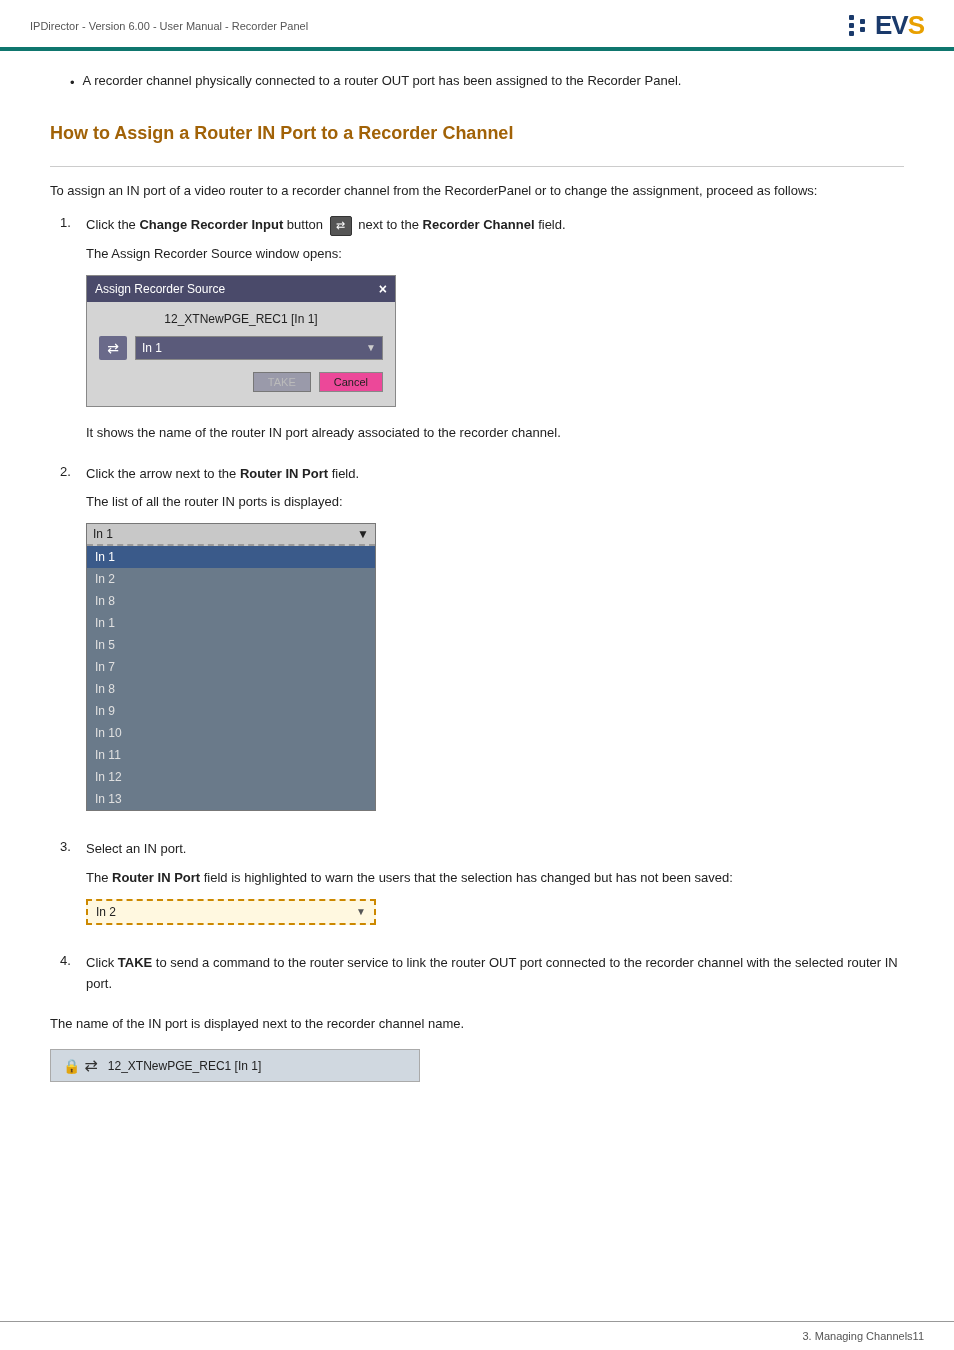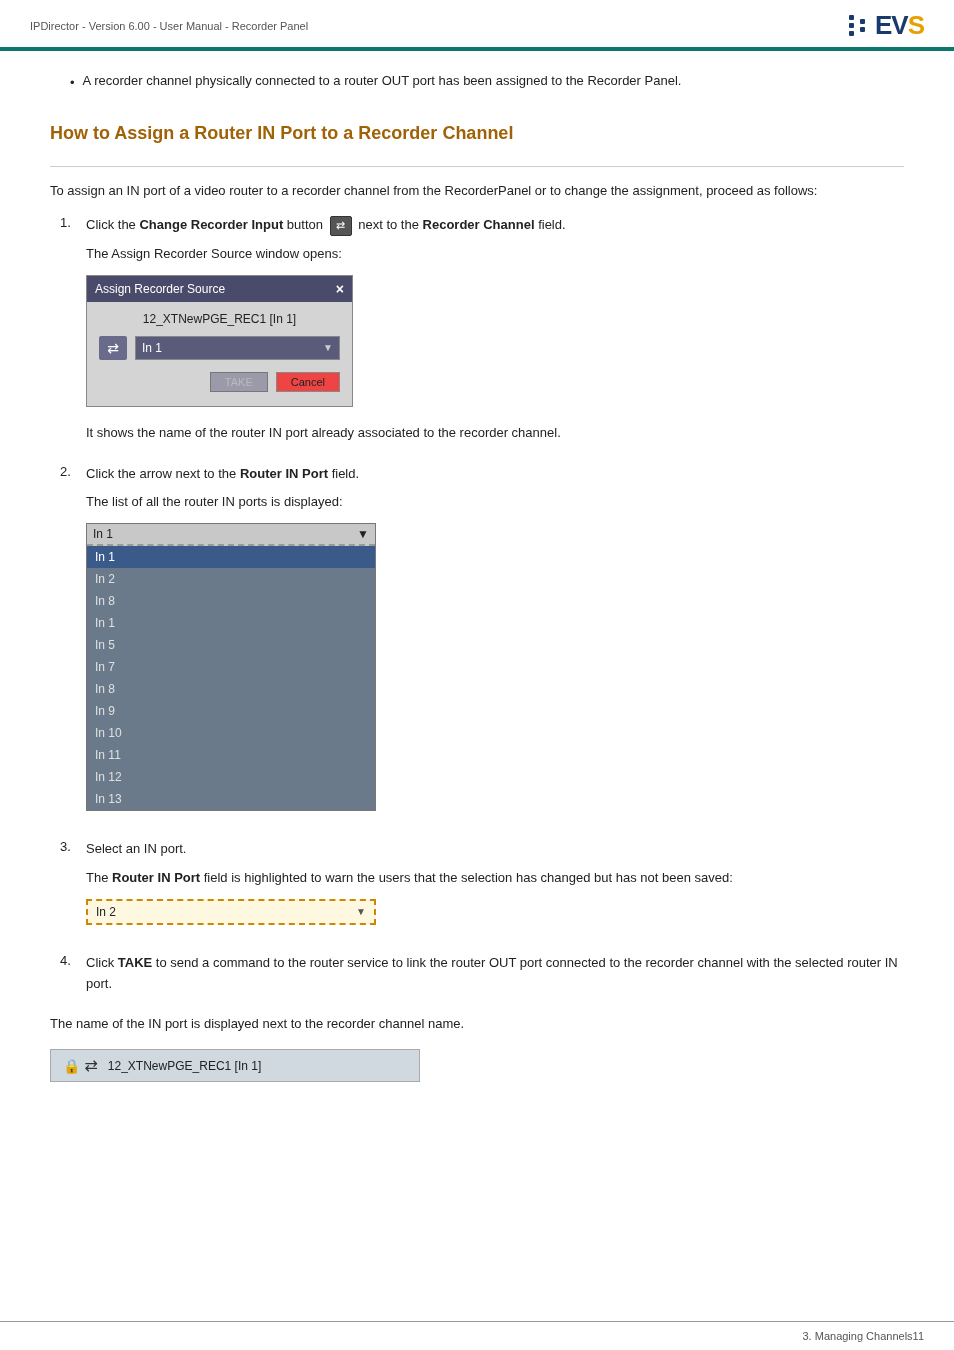--- a/index.html
+++ b/index.html
@@ -123,21 +123,21 @@
       line-height: 1.6;
       margin-bottom: 10px;
       margin-top: 4px;
       color: #222;
     }
 
     
     .dialog-box {
       border: 1px solid #888;
       background: #d4d4d4;
-      width: 267px;
+      width: 310px;
       margin: 10px 0 16px 0;
       font-size: 12px;
     }
     .dialog-titlebar {
       background: #4a4a6a;
       color: #fff;
       padding: 5px 8px;
       display: flex;
       justify-content: space-between;
       align-items: center;
@@ -199,21 +199,21 @@
     }
     .dialog-btn-take {
       background: #9a9aaa;
       color: #bbb;
       border: 1px solid #777;
       padding: 3px 14px;
       font-size: 11px;
       cursor: pointer;
     }
     .dialog-btn-cancel {
-      background: #ef4444;
+      background: #ec4899;
       color: #222;
       border: 1px solid #888;
       padding: 3px 14px;
       font-size: 11px;
       cursor: pointer;
     }
 
     
     .dropdown-container {
       width: 290px;

